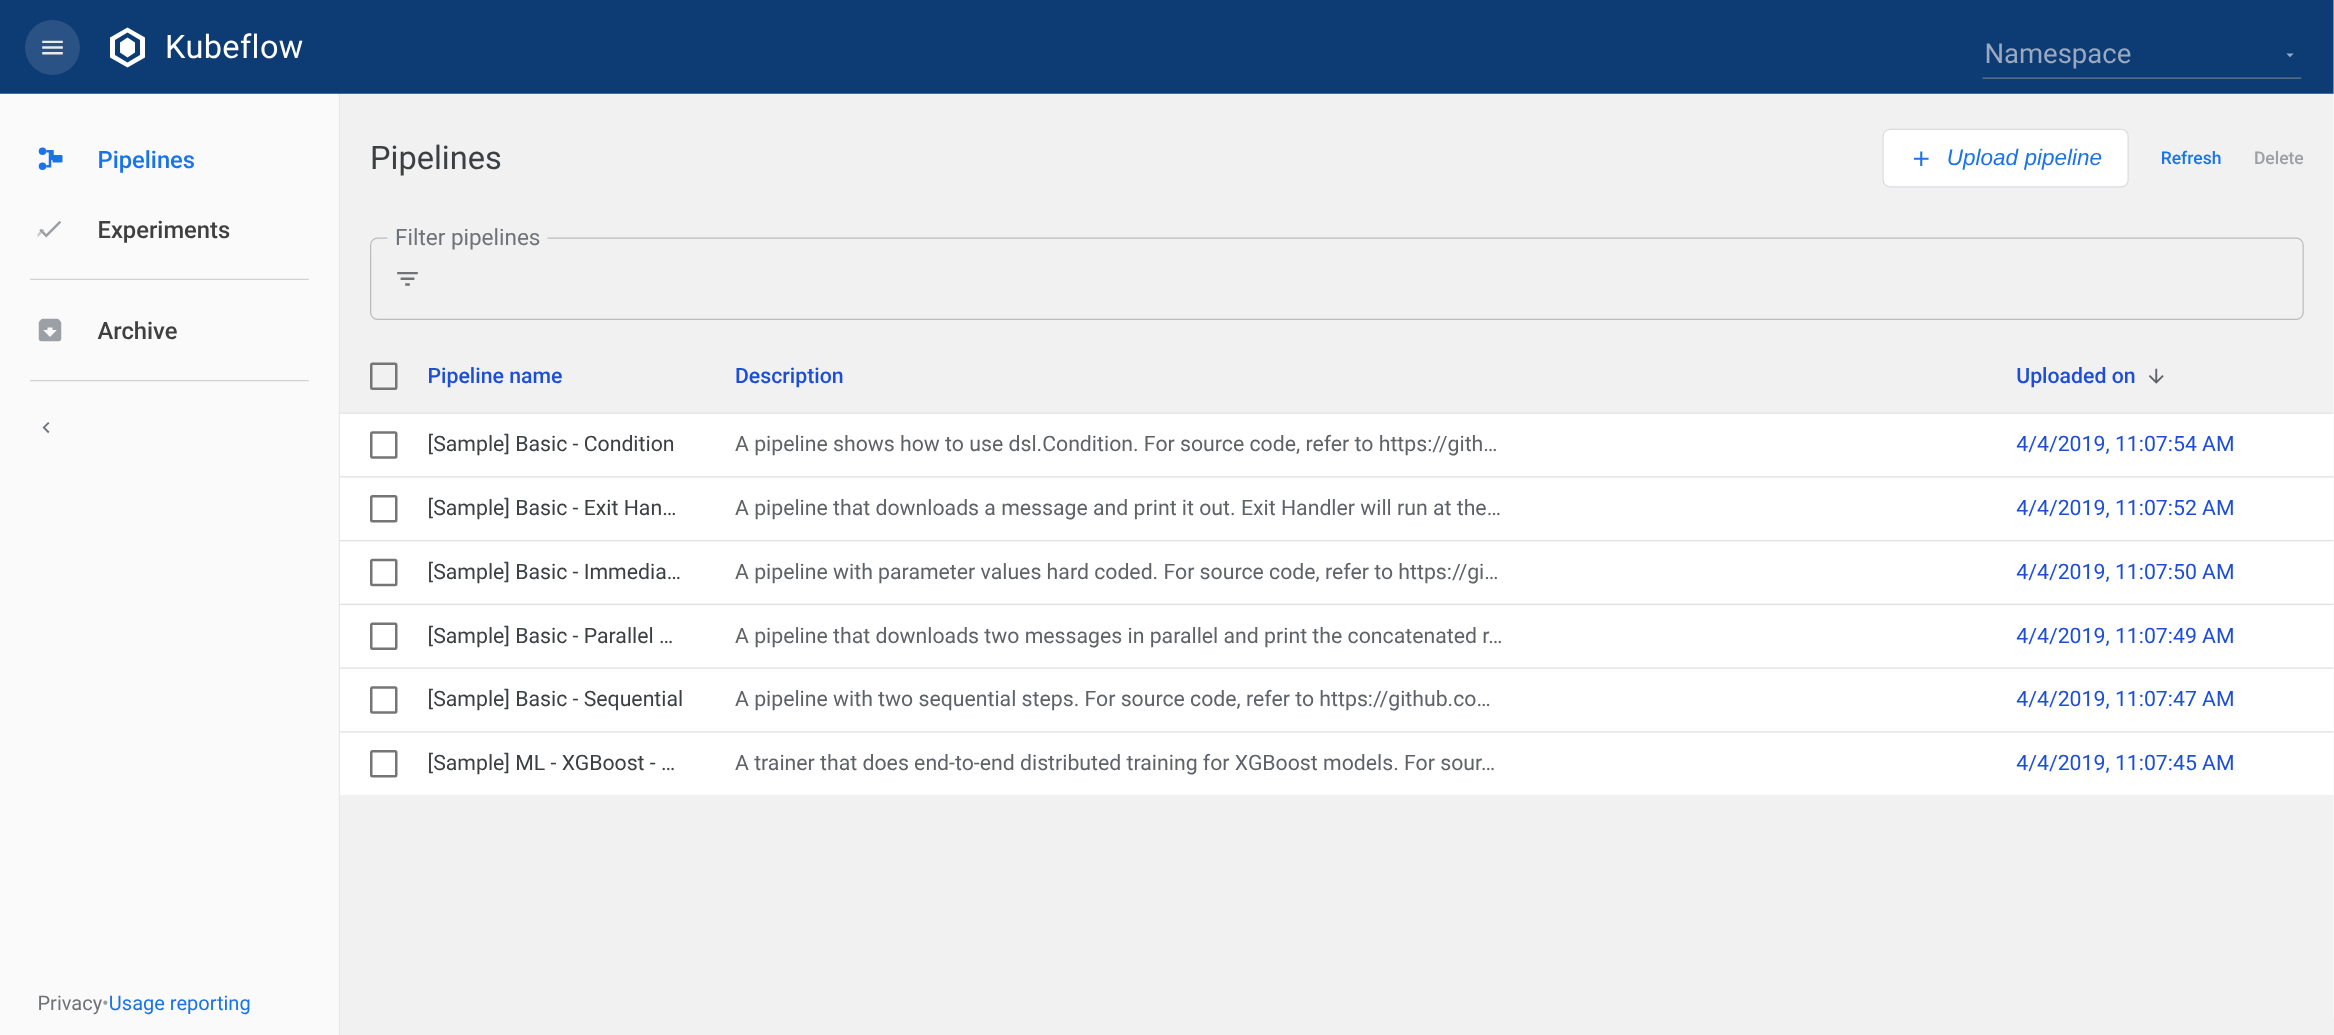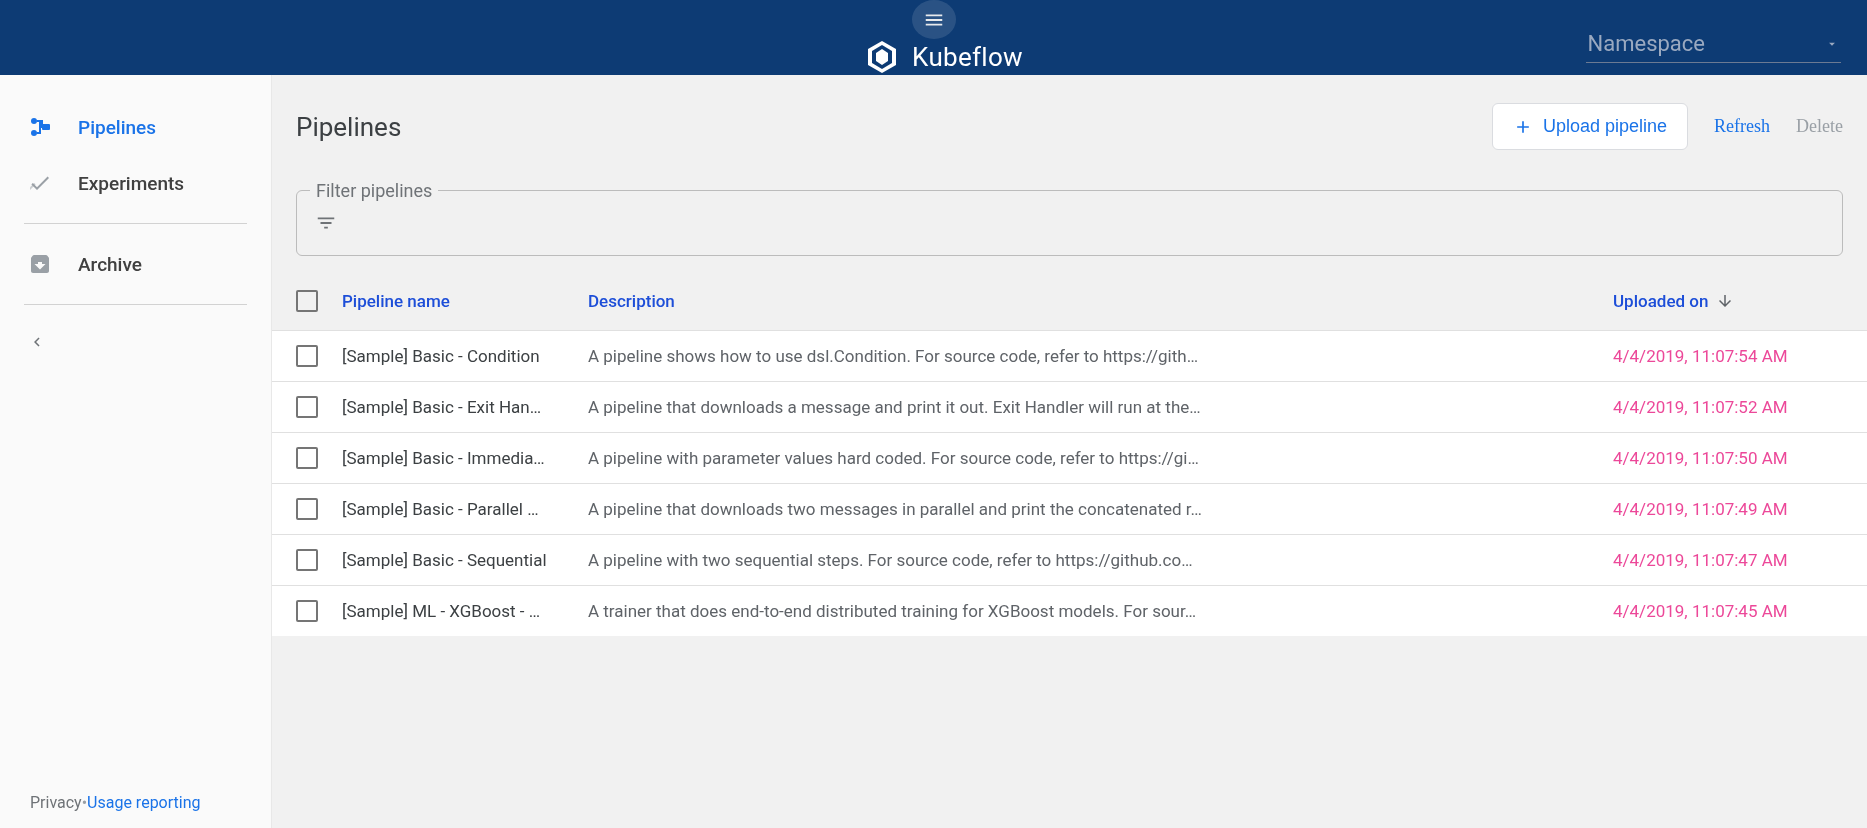--- a/index.html
+++ b/index.html
@@ -1,17 +1,17 @@
 <!DOCTYPE html>
 <html><head>
 <meta charset="utf-8">
 <style>
 * { box-sizing: border-box; margin: 0; padding: 0; }
 body { font-family: 'Google Sans', 'Roboto', -apple-system, BlinkMacSystemFont, sans-serif; color: #3c4043; overflow: hidden; }
-.header { background: #0d3b74; height: 75px; display: flex; align-items: center; padding: 0 20px; position: relative; flex-direction: column; }
+.header { background: #0d3b74; height: 75px; display: flex; align-items: center; padding: 0 20px; position: relative; }
 .hamburger-wrap { width: 44px; height: 44px; border-radius: 50%; background: rgba(255,255,255,0.12); display: flex; align-items: center; justify-content: center; cursor: pointer; }
 .hamburger-wrap svg { fill: #e8eaed; }
 .logo-wrap { display: flex; align-items: center; margin-left: 20px; gap: 12px; }
 .logo-mark { width: 36px; height: 36px; }
 .brand { color: #fff; font-size: 26px; font-weight: 400; letter-spacing: 0.3px; }
 .namespace-select { position: absolute; right: 26px; bottom: 12px; color: #9aa9c0; display: flex; align-items: center; gap: 120px; border-bottom: 1px solid #6b7a93; padding: 4px 2px 6px 2px; font-size: 22px; cursor: pointer; min-width: 240px; justify-content: space-between; }
 .namespace-select svg { fill: #9aa9c0; }
 
 .body { display: flex; height: calc(828px - 75px); }
 .sidebar { width: 272px; background: #fafafa; border-right: 1px solid #e8e8e8; padding-top: 24px; display: flex; flex-direction: column; }
@@ -25,23 +25,23 @@
 .collapse-arrow svg { fill: #6f7377; }
 .footer-links { margin-top: auto; padding: 16px 30px; font-size: 16px; display: flex; align-items: center; color: #9aa0a6; }
 .footer-links .dot { color: #9aa0a6; }
 .footer-links .link { color: #1a73e8; cursor: pointer; }
 .footer-links .priv { color: #6f7377; cursor: pointer; }
 
 .main { flex: 1; background: #f1f1f1; padding: 0; overflow: hidden; }
 .toolbar { display: flex; align-items: center; padding: 28px 24px 40px 24px; }
 .page-title { font-size: 26px; color: #3c4043; font-weight: 400; }
 .toolbar-actions { margin-left: auto; display: flex; align-items: center; gap: 26px; }
-.upload-btn { border: 1px solid #dadce0; background: #fff; border-radius: 6px; padding: 12px 20px; display: flex; align-items: center; gap: 10px; color: #1a73e8; font-size: 18px; font-weight: 500; cursor: pointer; }
+.upload-btn { border: 1px solid #dadce0; background: #fff; border-radius: 6px; padding: 12px 20px; display: flex; align-items: center; gap: 10px; color: #1a73e8; font-size: 18px; font-weight: 500; cursor: pointer; font-style: italic; }
 .upload-btn svg { fill: #1a73e8; }
-.text-btn { color: #1a73e8; font-size: 18px; font-weight: 500; cursor: pointer; font-family: Liberation Serif, serif; }
+.text-btn { color: #1a73e8; font-size: 14px; font-weight: 500; cursor: pointer; }
 .text-btn.disabled { color: #9aa0a6; cursor: default; }
 
 .filter-wrap { margin: 0 24px 16px 24px; position: relative; }
 .filter-label { position: absolute; top: -10px; left: 14px; background: #f1f1f1; padding: 0 6px; font-size: 18px; color: #6f7377; }
 .filter-box { border: 1px solid #bcbcbc; border-radius: 6px; height: 66px; display: flex; align-items: center; padding: 0 18px; }
 .filter-box svg { fill: #6f7377; }
 .filter-input { border: none; background: transparent; outline: none; font-size: 17px; margin-left: 14px; flex: 1; color: #3c4043; }
 
 .table { background: transparent; }
 .thead { display: flex; align-items: center; padding: 18px 24px; font-size: 17px; color: #1d4ed8; font-weight: 500; }
@@ -49,21 +49,21 @@
 .checkbox { width: 22px; height: 22px; border: 2px solid #757575; border-radius: 2px; cursor: pointer; }
 .col-name { width: 246px; padding-right: 12px; }
 .col-desc { flex: 1; padding-right: 12px; }
 .col-date { width: 230px; display: flex; align-items: center; gap: 8px; }
 .col-date svg { fill: #5f6368; }
 
 .tbody { background: #fff; }
 .row { display: flex; align-items: center; padding: 14px 24px; border-top: 1px solid #e0e0e0; font-size: 17px; color: #5f6368; }
 .row .name { color: #3c4043; white-space: nowrap; overflow: hidden; text-overflow: ellipsis; }
 .row .desc { white-space: nowrap; overflow: hidden; text-overflow: ellipsis; }
-.row .date { color: #ec4899; }
+.row .date { color: #1d4ed8; }
 </style>
 </head>
 <body>
 
 <div class="header">
   <div class="hamburger-wrap">
     <svg width="22" height="22" viewBox="0 0 24 24">
         <path d="M3 18h18v-2H3v2zm0-5h18v-2H3v2zm0-7v2h18V6H3z"></path>
       </svg>
   </div>

